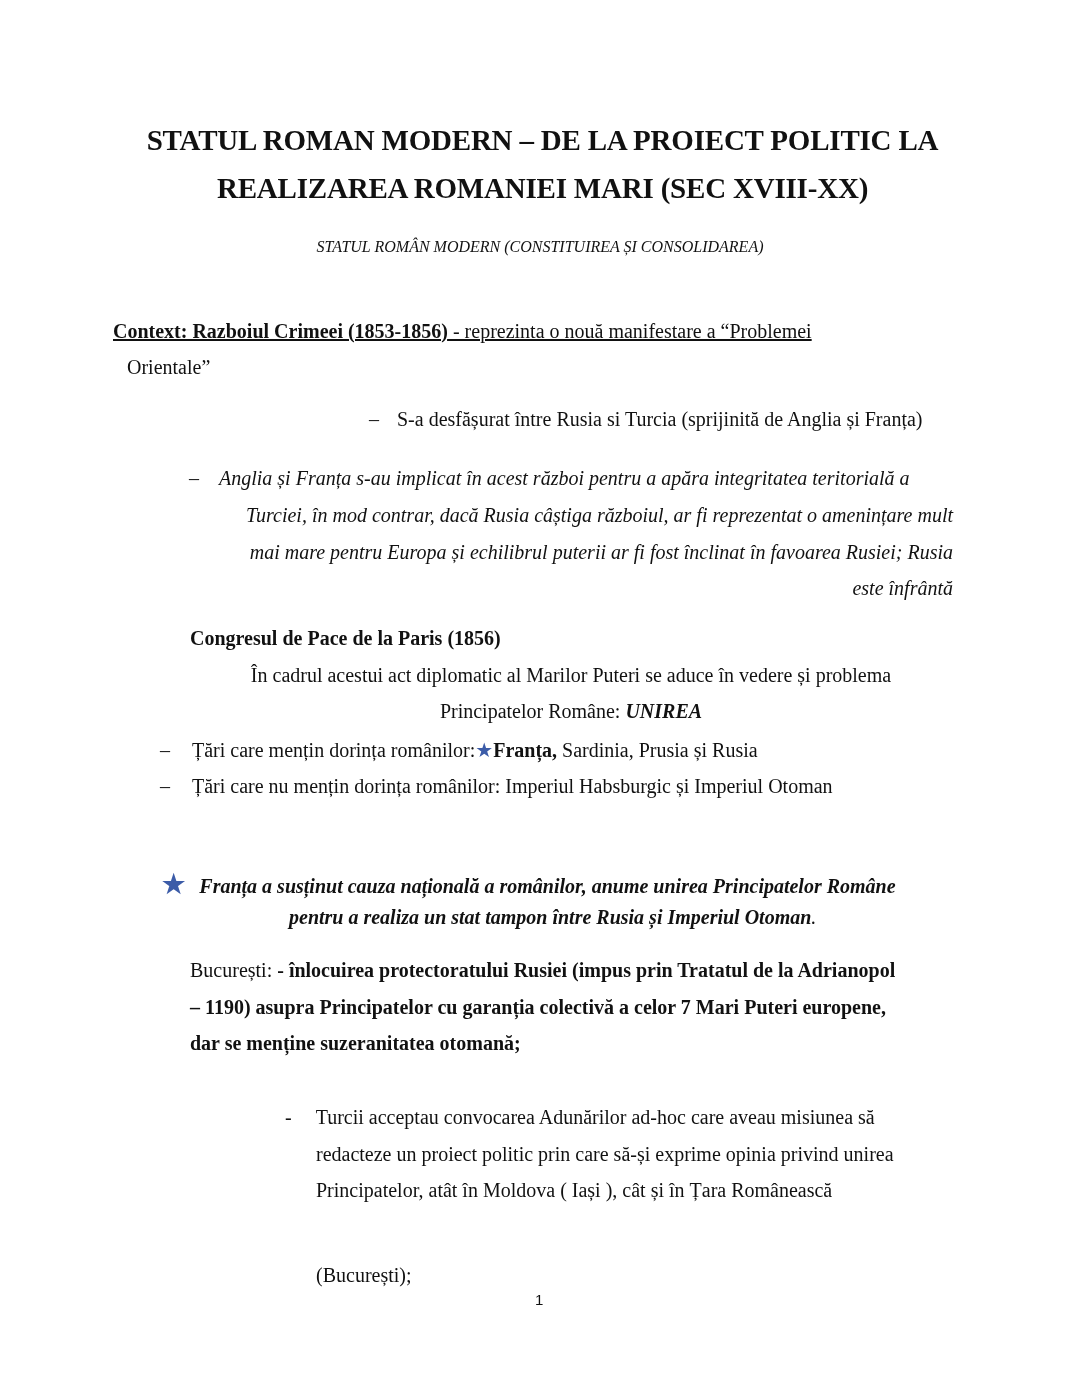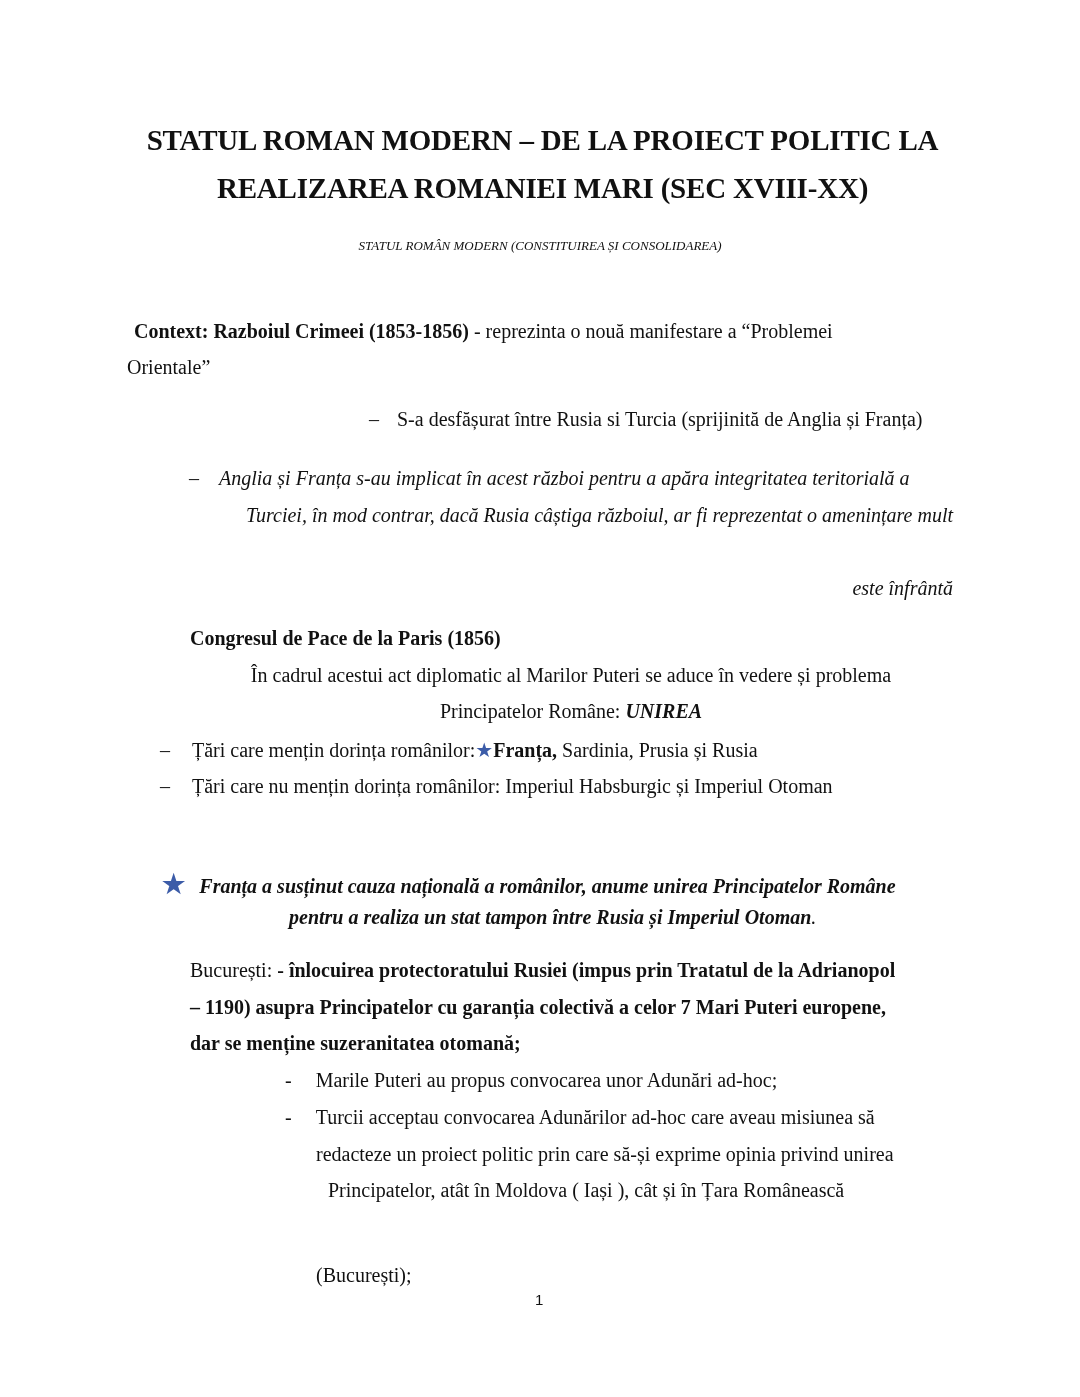--- a/index.html
+++ b/index.html
@@ -1,53 +1,54 @@
 <!DOCTYPE html>
 <html><head>
   <meta charset="utf-8">
   <style>
     html, body { margin: 0; padding: 0; background: #ffffff; }
     body { width: 1080px; height: 1397px; position: relative; overflow: hidden;
            font-family: "Liberation Serif", serif; color: #111; }
     .page { position: absolute; left: 0; top: 0; width: 1080px; height: 1397px; }
     .abs { position: absolute; white-space: nowrap; }
     .title { font-weight: bold; font-size: 29px; left: 0; width: 1085px; text-align: center; letter-spacing: -0.2px; }
-    .subtitle { font-style: italic; font-size: 13px; left: 0; width: 1080px; text-align: center; }
+    .subtitle { font-style: italic; font-size: 16px; left: 0; width: 1080px; text-align: center; }
     .p { font-size: 20px; }
     .b { font-weight: bold; }
     .i { font-style: italic; margin-top: 22px; }
     .u { text-decoration: underline; }
     .right { text-align: right; }
     .center { text-align: center; }
     .star { color: #3c5ca8; font-size: 20px; }
     .star-big { color: #3c5ca8; font-size: 26px; }
     .pagenum { font-family: "Liberation Sans", sans-serif; font-size: 15px; }
   </style>
 </head>
 <body>
 
 <div class="page">
 
   <div class="abs title" style="top:124px;">STATUL ROMAN MODERN – DE LA PROIECT POLITIC LA</div>
   <div class="abs title" style="top:172px;">REALIZAREA ROMANIEI MARI (SEC XVIII-XX)</div>
   <div class="abs subtitle" style="top:238px;">STATUL ROMÂN MODERN (CONSTITUIREA ȘI CONSOLIDAREA)</div>
 
-  <div class="abs p" style="left:134px; top:320px;">
+  <div class="abs p" style="left:113px; top:320px;text-decoration:underline;">
     <span class="b">Context: Razboiul Crimeei (1853-1856)</span><span> - reprezinta o nouă manifestare a “Problemei</span>
   </div>
   <div class="abs p" style="left:127px; top:356px;">Orientale”</div>
 
   <div class="abs p" style="left:369px; top:408px;">
     <span>–</span><span style="display:inline-block;width:18px;"></span><span>S-a desfășurat între Rusia si Turcia (sprijinită de Anglia și Franța)</span>
   </div>
 
   <div class="abs p i" style="left:189px; top:445px;">
     <span style="font-style:normal;">–</span><span style="display:inline-block;width:20px;"></span><span>Anglia și Franța s-au implicat în acest război pentru a apăra integritatea teritorială a</span>
   </div>
   <div class="abs p i right" style="right:127px; top:482px;">Turciei, în mod contrar, dacă Rusia câștiga războiul, ar fi reprezentat o amenințare mult</div>
+  <div class="abs p i right" style="right:127px; top:519px;">mai mare pentru Europa și echilibrul puterii ar fi fost înclinat în favoarea Rusiei; Rusia</div>
   <div class="abs p i right" style="right:127px; top:555px;">este înfrântă</div>
 
   <div class="abs p b" style="left:190px; top:627px;">Congresul de Pace de la Paris (1856)</div>
   <div class="abs p center" style="left:0; width:1142px; top:664px;">În cadrul acestui act diplomatic al Marilor Puteri se aduce în vedere și problema</div>
   <div class="abs p center" style="left:0; width:1142px; top:700px;">
     <span>Principatelor Române: </span><span class="b i">UNIREA</span>
   </div>
 
   <div class="abs p" style="left:160px; top:738px;">
     <span>–</span><span style="display:inline-block;width:22px;"></span><span>Țări care mențin dorința românilor:</span><span class="star">★</span><span class="b">Franța,</span><span> Sardinia, Prusia și Rusia</span>
@@ -62,24 +63,21 @@
   <div class="abs p b i" style="left:289px; top:884px;">
     <span>pentru a realiza un stat tampon între Rusia și  Imperiul Otoman</span><span style="font-weight:normal;">.</span>
   </div>
 
   <div class="abs p" style="left:190px; top:959px;">
     <span>București: </span><span class="b">- înlocuirea protectoratului Rusiei (impus prin Tratatul de la Adrianopol</span>
   </div>
   <div class="abs p b" style="left:190px; top:996px;">– 1190) asupra Principatelor cu garanția colectivă a celor 7 Mari Puteri europene,</div>
   <div class="abs p b" style="left:190px; top:1032px;">dar se menține suzeranitatea otomană;</div>
 
-  <div class="abs p" style="left:285px; top:1069px;">
-    <span>-</span><span style="display:inline-block;width:24px;"></span><span>Marile Puteri au propus convocarea unor Adunări ad-hoc;</span>
-  </div>
   <div class="abs p" style="left:285px; top:1106px;font-family:Liberation Serif, serif;">
     <span>-</span><span style="display:inline-block;width:24px;"></span><span>Turcii acceptau convocarea Adunărilor ad-hoc care aveau misiunea să</span>
   </div>
   <div class="abs p" style="left:316px; top:1143px;">redacteze un proiect politic prin care să-și exprime opinia privind unirea</div>
-  <div class="abs p" style="left:328px; top:1179px;">Principatelor, atât în Moldova ( Iași ), cât și în Țara Românească</div>
+  <div class="abs p" style="left:316px; top:1179px;">Principatelor, atât în Moldova ( Iași ), cât și în Țara Românească</div>
   <div class="abs p" style="left:316px; top:1264px;">(București);</div>
 
   <div class="abs pagenum" style="left:535px; top:1291px;">1</div>
 </div>
 
 </body></html>

